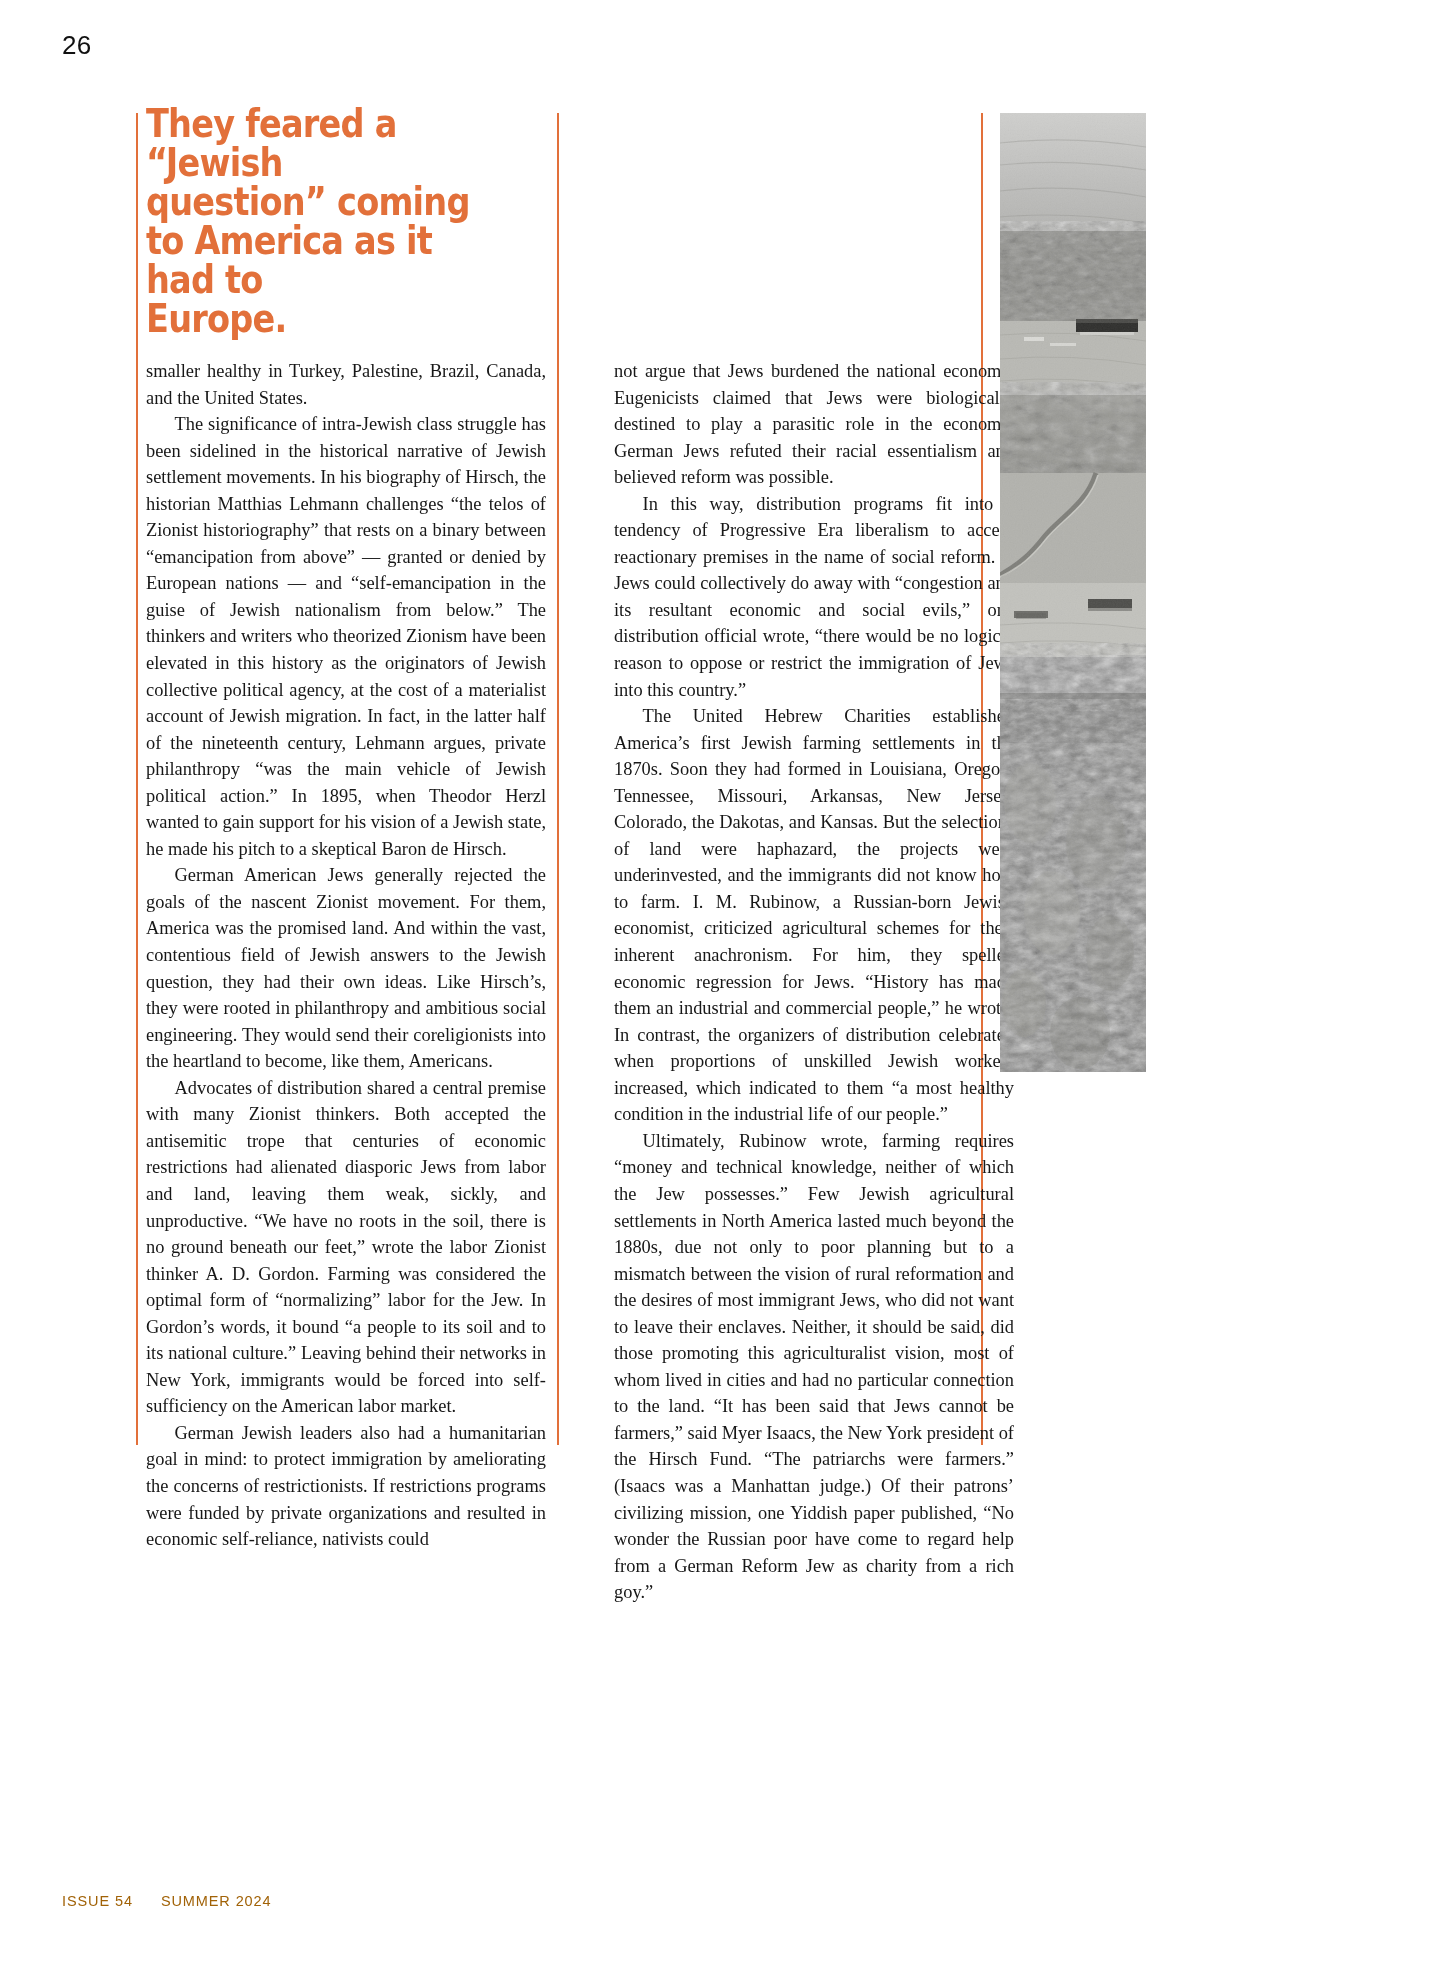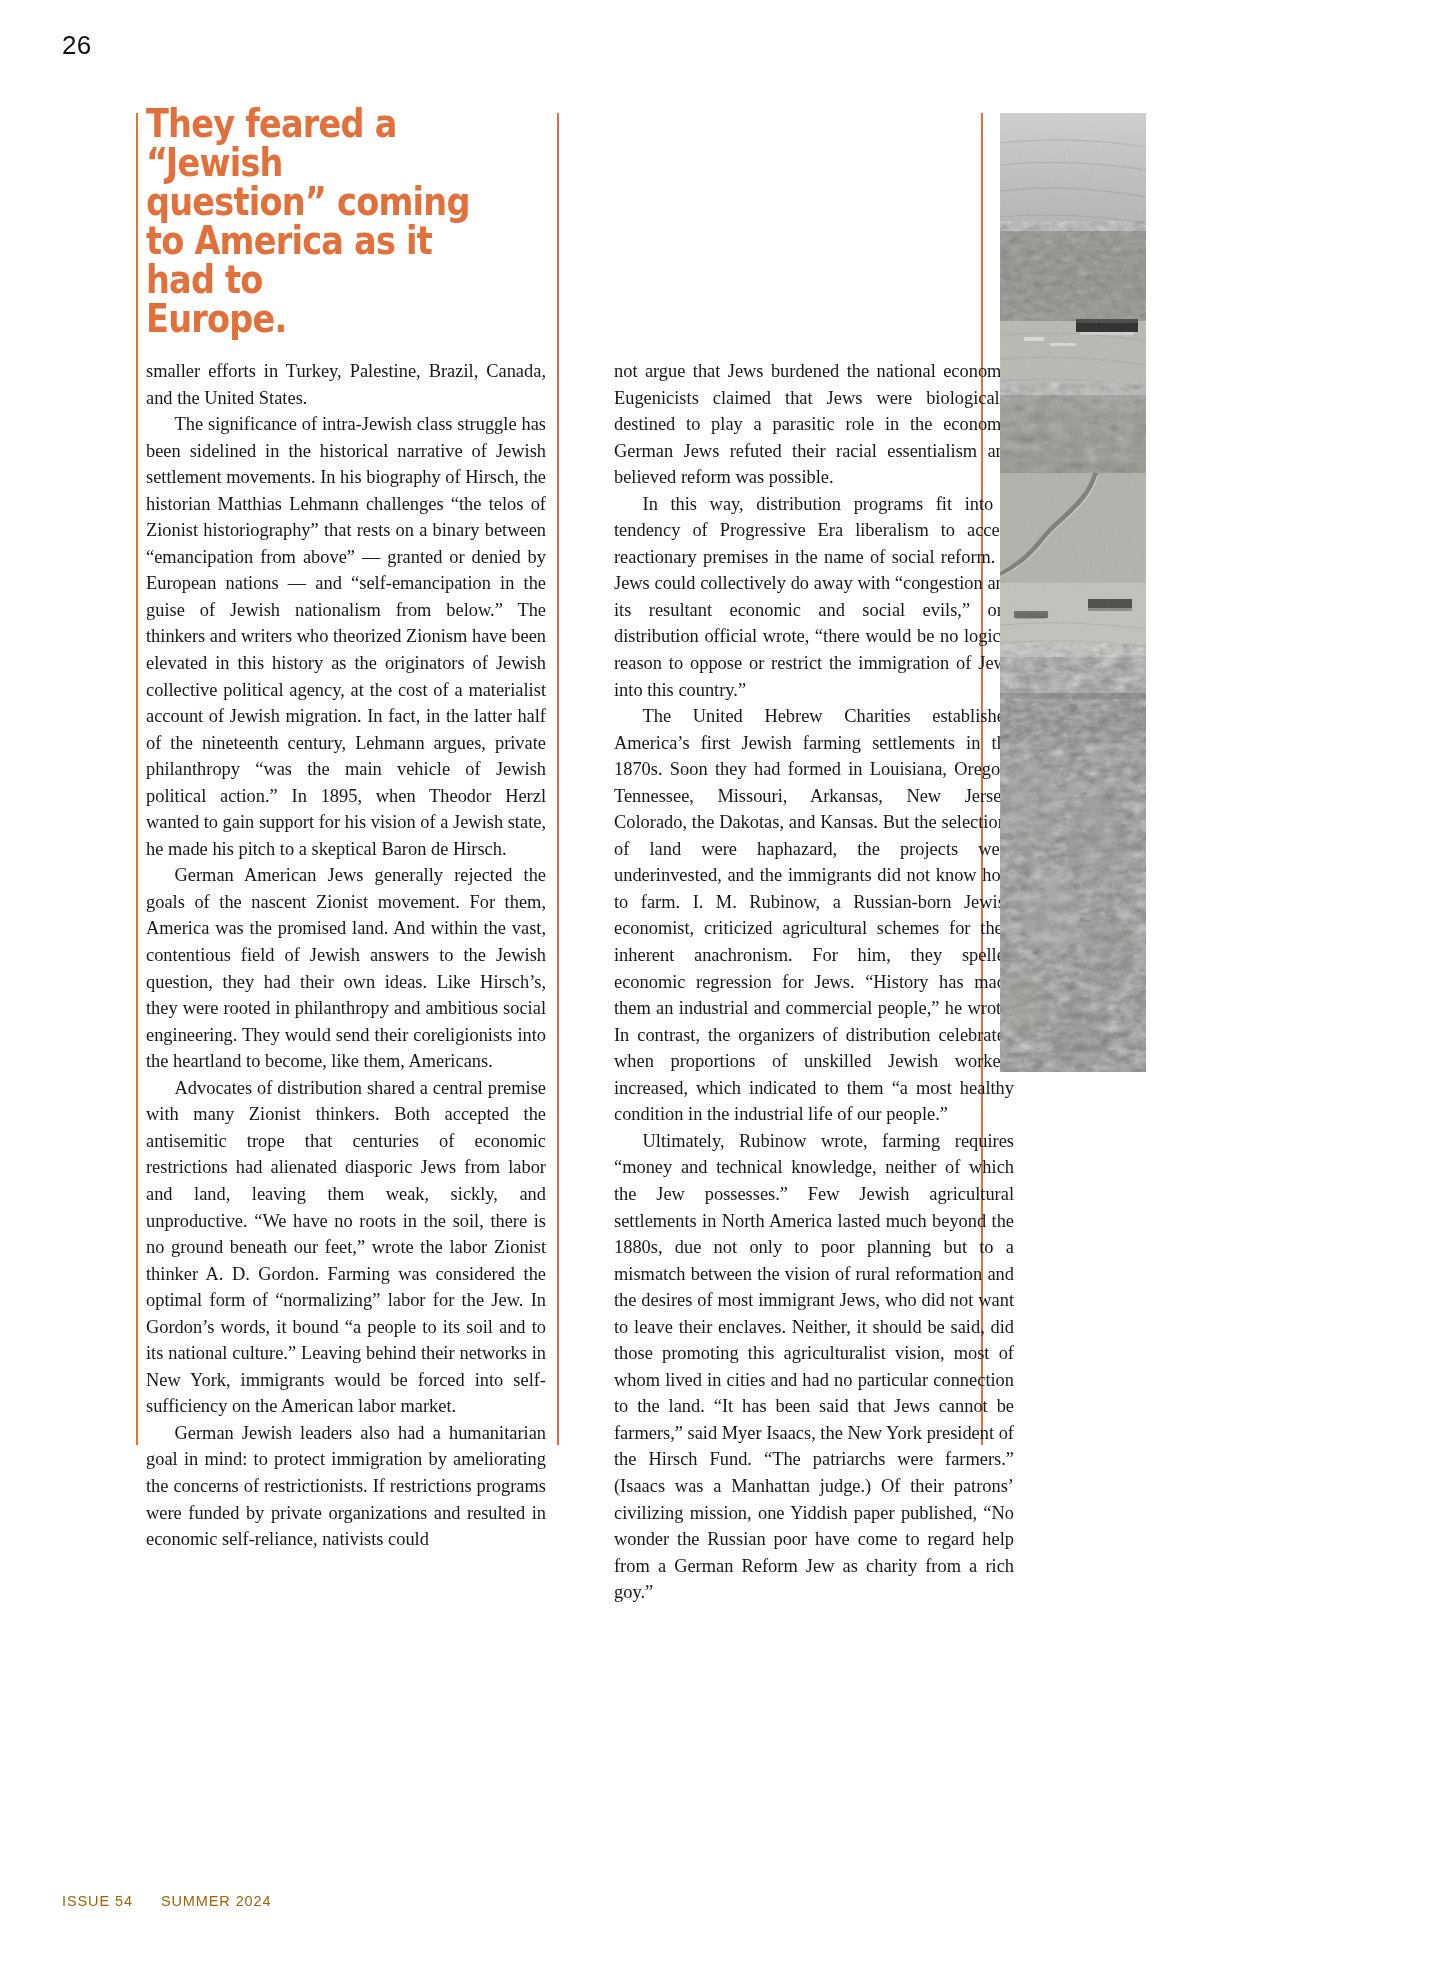--- a/index.html
+++ b/index.html
@@ -126,21 +126,21 @@
   <div class="rule rule-left"></div>
   <div class="rule rule-middle"></div>
   <div class="rule rule-right"></div>
 
   <div class="pullquote">They feared a “Jewish
 question” coming
 to America as it had to
 Europe.</div>
 
   <div class="col col-left">
-    <p>smaller efforts in Turkey, Palestine, Brazil, Canada, and the United States.</p>
+    <p>smaller healthy in Turkey, Palestine, Brazil, Canada, and the United States.</p>
     <p>The significance of intra-Jewish class struggle has been sidelined in the historical narrative of Jewish settlement movements. In his biography of Hirsch, the historian Matthias Lehmann challenges “the telos of Zionist historiography” that rests on a binary between “emancipation from above” — granted or denied by European nations — and “self-emancipation in the guise of Jewish nationalism from below.” The thinkers and writers who theorized Zionism have been elevated in this history as the originators of Jewish collective political agency, at the cost of a materialist account of Jewish migration. In fact, in the latter half of the nineteenth century, Lehmann argues, private philanthropy “was the main vehicle of Jewish political action.” In 1895, when Theodor Herzl wanted to gain support for his vision of a Jewish state, he made his pitch to a skeptical Baron de Hirsch.</p>
     <p>German American Jews generally rejected the goals of the nascent Zionist movement. For them, America was the promised land. And within the vast, contentious field of Jewish answers to the Jewish question, they had their own ideas. Like Hirsch’s, they were rooted in philanthropy and ambitious social engineering. They would send their coreligionists into the heartland to become, like them, Americans.</p>
     <p>Advocates of distribution shared a central premise with many Zionist thinkers. Both accepted the antisemitic trope that centuries of economic restrictions had alienated diasporic Jews from labor and land, leaving them weak, sickly, and unproductive. “We have no roots in the soil, there is no ground beneath our feet,” wrote the labor Zionist thinker A. D. Gordon. Farming was considered the optimal form of “normalizing” labor for the Jew. In Gordon’s words, it bound “a people to its soil and to its national culture.” Leaving behind their networks in New York, immigrants would be forced into self-sufficiency on the American labor market.</p>
     <p>German Jewish leaders also had a humanitarian goal in mind: to protect immigration by ameliorating the concerns of restrictionists. If restrictions programs were funded by private organizations and resulted in economic self-reliance, nativists could</p>
   </div>
 
   <div class="col col-right">
     <p>not argue that Jews burdened the national economy. Eugenicists claimed that Jews were biologically destined to play a parasitic role in the economy. German Jews refuted their racial essentialism and believed reform was possible.</p>
     <p>In this way, distribution programs fit into a tendency of Progressive Era liberalism to accept reactionary premises in the name of social reform. If Jews could collectively do away with “congestion and its resultant economic and social evils,” one distribution official wrote, “there would be no logical reason to oppose or restrict the immigration of Jews into this country.”</p>
     <p>The United Hebrew Charities established America’s first Jewish farming settlements in the 1870s. Soon they had formed in Louisiana, Oregon, Tennessee, Missouri, Arkansas, New Jersey, Colorado, the Dakotas, and Kansas. But the selections of land were haphazard, the projects were underinvested, and the immigrants did not know how to farm. I. M. Rubinow, a Russian-born Jewish economist, criticized agricultural schemes for their inherent anachronism. For him, they spelled economic regression for Jews. “History has made them an industrial and commercial people,” he wrote. In contrast, the organizers of distribution celebrated when proportions of unskilled Jewish workers increased, which indicated to them “a most healthy condition in the industrial life of our people.”</p>

